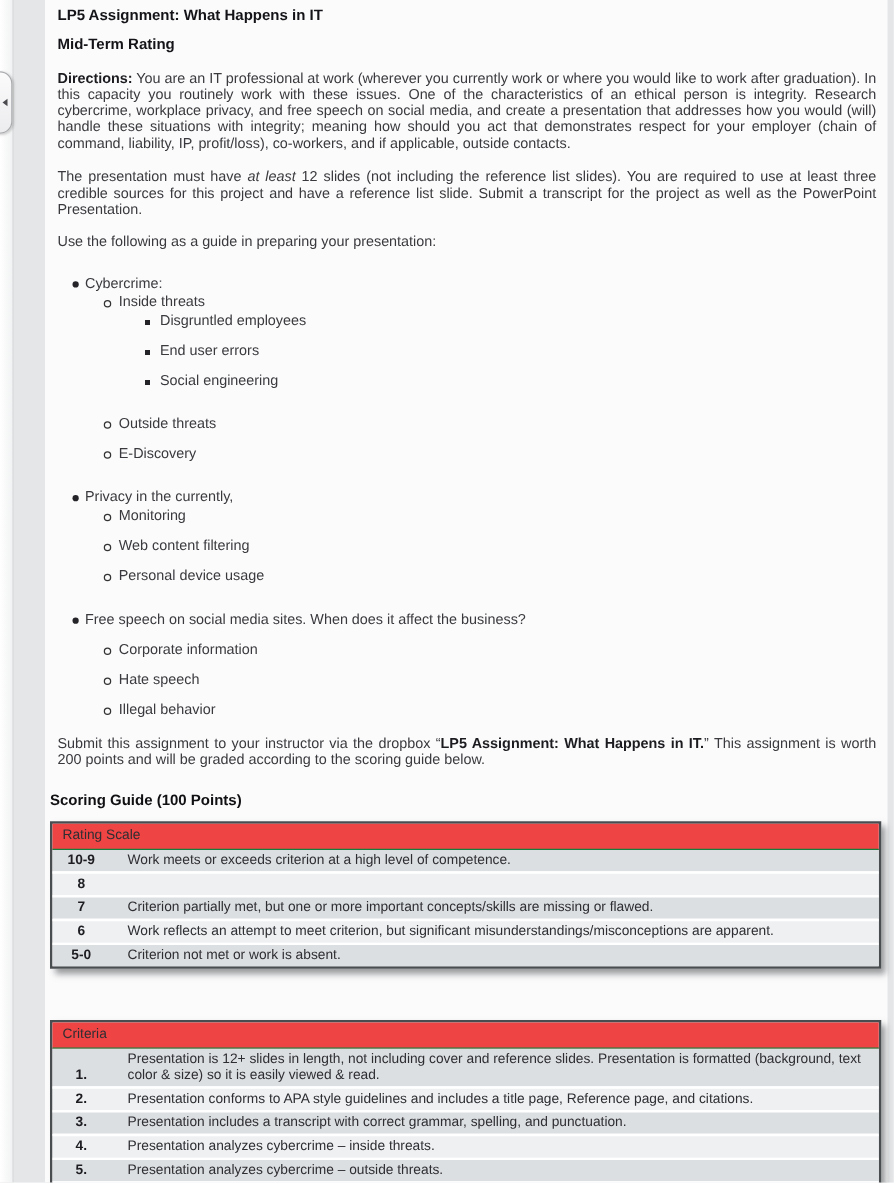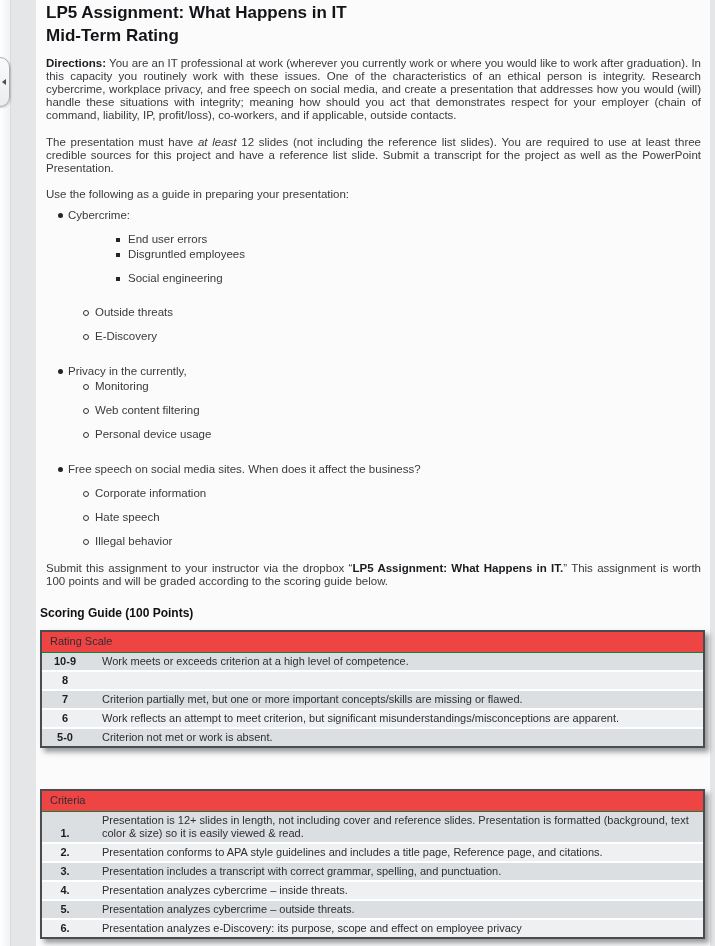--- a/index.html
+++ b/index.html
@@ -31,30 +31,30 @@
   
   .content{
     position:absolute;left:36px;top:0;width:674px;height:946px;
     box-sizing:border-box;
     background:#fbfbfc;
     padding:5px 9px 0 10px;
     color:#3a3a3e;
     font-size:11.5px;line-height:13px;
   }
   .page-title,.page-subtitle{
-    font-size:17px;line-height:15px;font-weight:bold;color:#141418;margin:0;
+    font-size:12px;line-height:15px;font-weight:bold;color:#141418;margin:0;
   }
   .page-subtitle{margin-top:8px;}
   p{margin:0;}
   .p-dir,.p-req,.p-submit{margin-top:14px;text-align:justify;}
   .p-guide{margin-top:13px;}
   .lbl-bold{font-weight:bold;color:#1c1c20;}
   .em{font-style:italic;}
   
-  .outline{margin-top:8px;}
+  .outline{margin-top:20px;}
   .oi{position:relative;}
   .lvl1{padding-left:22px;}
   .lvl2{padding-left:49px;}
   .lvl3{padding-left:82px;}
   .b{position:absolute;top:4px;width:5px;height:5px;display:inline-block;}
   .lvl1 .b{left:12px;}
   .lvl2 .b{left:37px;}
   .lvl3 .b{left:70px;top:5px;}
   .disc{background:#242428;border-radius:50%;}
   .ring{width:4px;height:4px;border:1px solid #333;border-radius:50%;}
@@ -99,36 +99,37 @@
   <h2 class="page-subtitle">Mid-Term Rating</h2>
 
   <p class="p-dir"><span class="lbl-bold">Directions:</span><span> You are an IT professional at work (wherever you currently work or where you would like to work after graduation). In this capacity you routinely work with these issues. One of the characteristics of an ethical person is integrity. Research cybercrime, workplace privacy, and free speech on social media, and create a presentation that addresses how you would (will) handle these situations with integrity; meaning how should you act that demonstrates respect for your employer (chain of command, liability, IP, profit/loss), co-workers, and if applicable, outside contacts.</span></p>
 
   <p class="p-req"><span>The presentation must have </span><span class="em">at least</span><span> 12 slides (not including the reference list slides). You are required to use at least three credible sources for this project and have a reference list slide. Submit a transcript for the project as well as the PowerPoint Presentation.</span></p>
 
   <p class="p-guide">Use the following as a guide in preparing your presentation:</p>
 
   <div class="outline">
     <div class="oi lvl1 g8"><span class="b disc"></span><span>Cybercrime:</span></div>
+    <div class="oi lvl2 g2"><span class="b ring"></span><span>Inside threats</span></div>
+    <div class="oi lvl3 g2"><span class="b sq"></span><span>Disgruntled employees</span></div>
     <div class="oi lvl3 g12"><span class="b sq"></span><span>End user errors</span></div>
-    <div class="oi lvl3 g2"><span class="b sq"></span><span>Disgruntled employees</span></div>
     <div class="oi lvl3 g12"><span class="b sq"></span><span>Social engineering</span></div>
     <div class="oi lvl2 g21"><span class="b ring"></span><span>Outside threats</span></div>
     <div class="oi lvl2 g12"><span class="b ring"></span><span>E-Discovery</span></div>
     <div class="oi lvl1 g22"><span class="b disc"></span><span>Privacy in the currently,</span></div>
     <div class="oi lvl2 g2"><span class="b ring"></span><span>Monitoring</span></div>
     <div class="oi lvl2 g12"><span class="b ring"></span><span>Web content filtering</span></div>
     <div class="oi lvl2 g12"><span class="b ring"></span><span>Personal device usage</span></div>
     <div class="oi lvl1 g23"><span class="b disc"></span><span>Free speech on social media sites. When does it affect the business?</span></div>
     <div class="oi lvl2 g12"><span class="b ring"></span><span>Corporate information</span></div>
     <div class="oi lvl2 g12"><span class="b ring"></span><span>Hate speech</span></div>
     <div class="oi lvl2 g12"><span class="b ring"></span><span>Illegal behavior</span></div>
   </div>
 
-  <p class="p-submit"><span>Submit this assignment to your instructor via the dropbox “</span><span class="lbl-bold">LP5 Assignment: What Happens in IT.</span><span>” This assignment is worth 100 points and will be graded according to the scoring guide below.</span></p>
+  <p class="p-submit"><span>Submit this assignment to your instructor via the dropbox “</span><span class="lbl-bold">LP5 Assignment: What Happens in IT.</span><span>” This assignment is worth 200 points and will be graded according to the scoring guide below.</span></p>
 
   <div class="scoring-section">
     <h2 class="scoring-heading">Scoring Guide (100 Points)</h2>
 
     <div class="gtable rating">
       <div class="thead">Rating Scale</div>
       <div class="trow shade first">
         <div class="tc key">10-9</div>
         <div class="tc desc">Work meets or exceeds criterion at a high level of competence.</div>
       </div>

